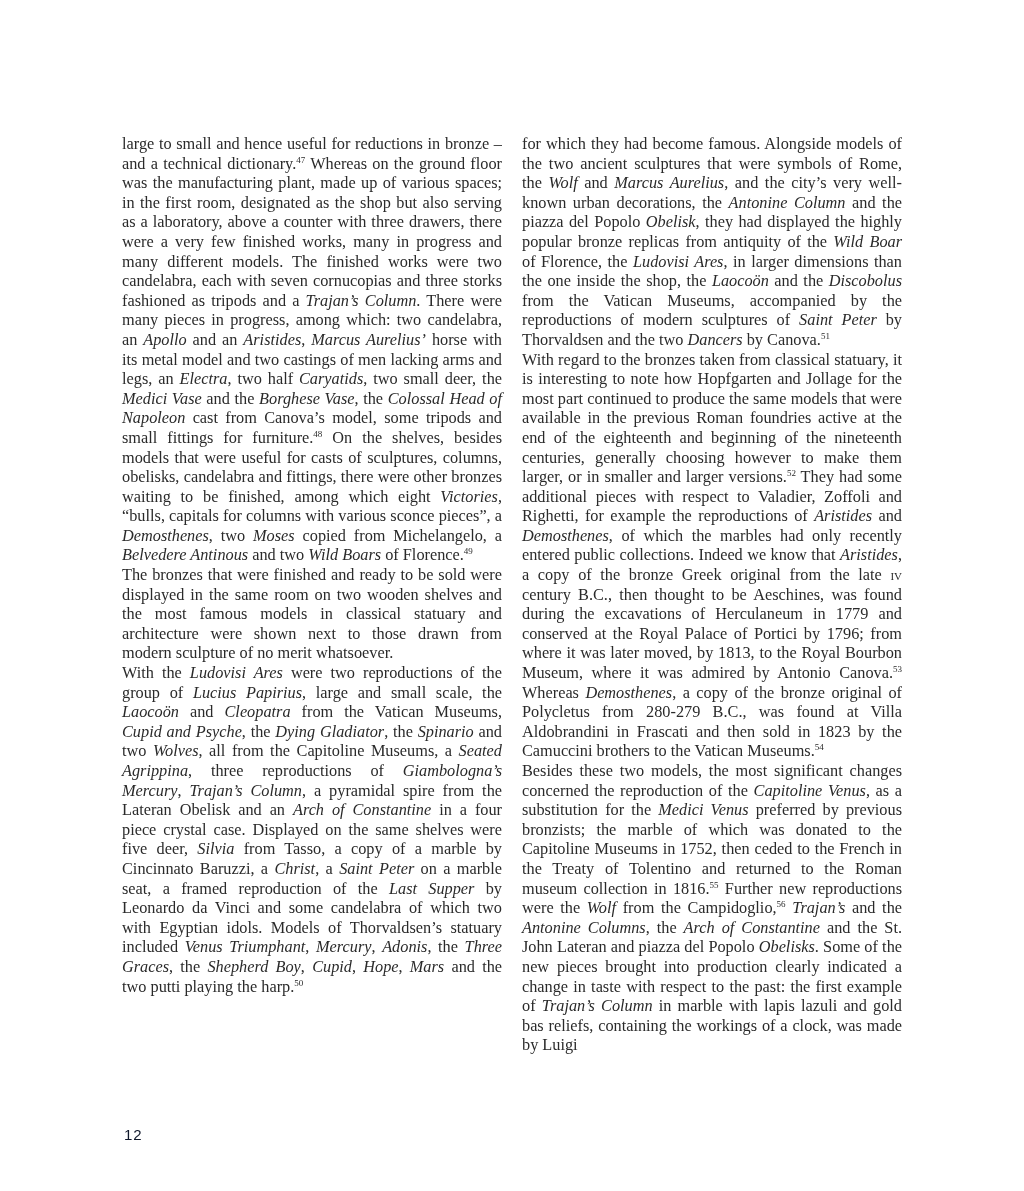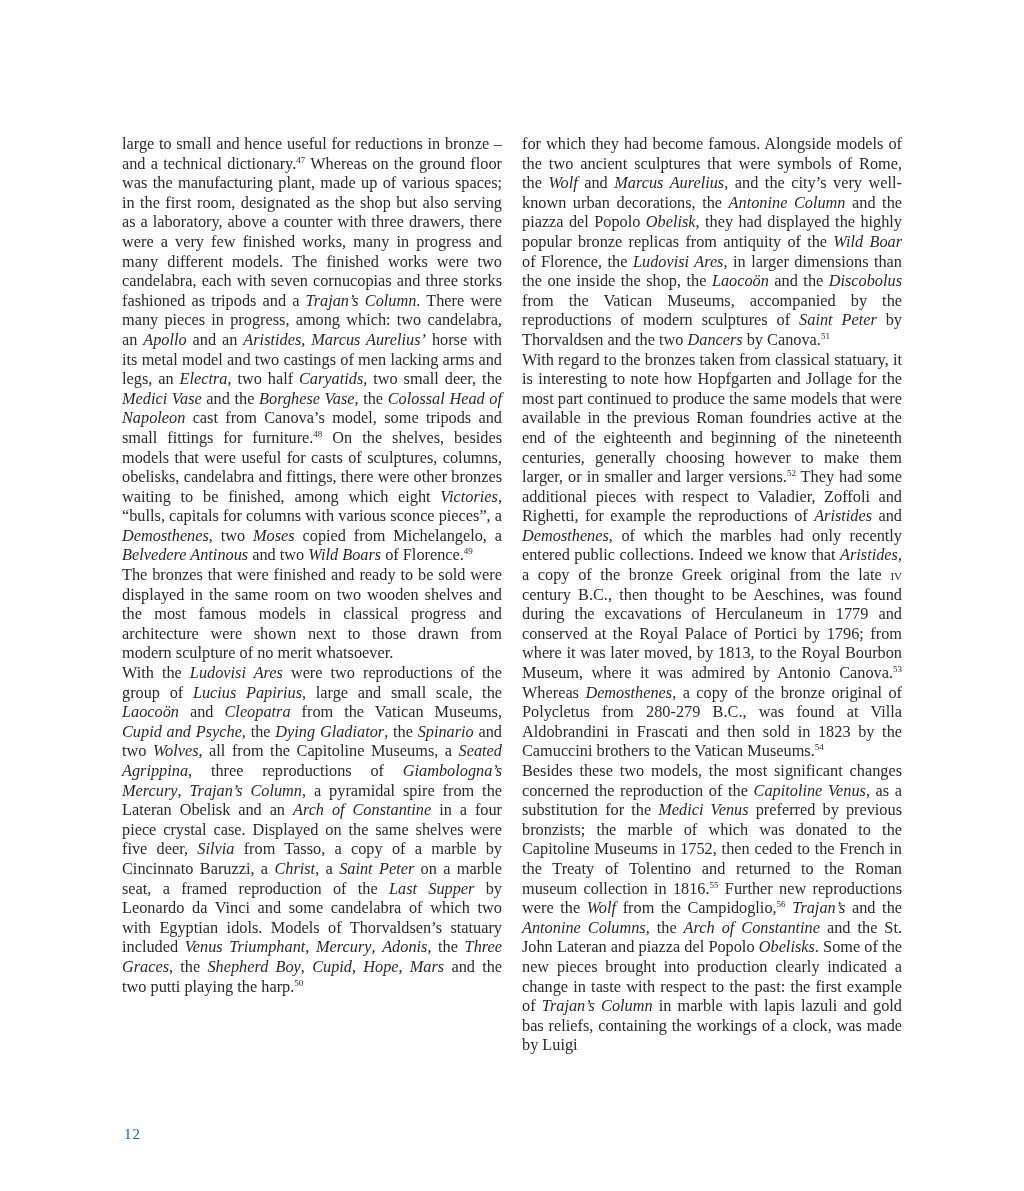--- a/index.html
+++ b/index.html
@@ -12,31 +12,31 @@
     text-align: justify; hyphens: none;
   }
   .col-left { left: 122px; }
   .col-right { left: 522px; }
   .col p { margin: 0; text-indent: 0; }
   .col i { }
   .sup { font-size: 9px; vertical-align: super; line-height: 0; }
   .sc { font-variant: small-caps; }
   .folio {
     position: absolute; left: 124px; top: 1110px;
-    font-family: Liberation Serif, serif;
-    font-size: 15px; color: #0369a1; letter-spacing: 1px;
+    font-family: Liberation Sans, sans-serif;
+    font-size: 15px; color: #0f172a; letter-spacing: 1px;
   }
 </style>
 </head>
 <body>
 
 <div class="page">
   <div class="col col-left">
       <p><span>large to small and hence useful for reductions in bronze – and a technical dictionary.</span><span class="sup">47</span><span> Whereas on the ground floor was the manufacturing plant, made up of various spaces; in the first room, designated as the shop but also serving as a laboratory, above a counter with three drawers, there were a very few finished works, many in progress and many different models. The finished works were two candelabra, each with seven cornucopias and three storks fashioned as tripods and a </span><i>Trajan’s Column</i><span>. There were many pieces in progress, among which: two candelabra, an </span><i>Apollo</i><span> and an </span><i>Aristides</i><span>, </span><i>Marcus Aurelius’</i><span> horse with its metal model and two castings of men lacking arms and legs, an </span><i>Electra</i><span>, two half </span><i>Caryatids</i><span>, two small deer, the </span><i>Medici Vase</i><span> and the </span><i>Borghese Vase</i><span>, the </span><i>Colossal Head of Napoleon</i><span> cast from Canova’s model, some tripods and small fittings for furniture.</span><span class="sup">48</span><span> On the shelves, besides models that were useful for casts of sculptures, columns, obelisks, candelabra and fittings, there were other bronzes waiting to be finished, among which eight </span><i>Victories</i><span>, “bulls, capitals for columns with various sconce pieces”, a </span><i>Demosthenes</i><span>, two </span><i>Moses</i><span> copied from Michelangelo, a </span><i>Belvedere Antinous</i><span> and two </span><i>Wild Boars</i><span> of Florence.</span><span class="sup">49</span></p>
-      <p><span>The bronzes that were finished and ready to be sold were displayed in the same room on two wooden shelves and the most famous models in classical progress and architecture were shown next to those drawn from modern sculpture of no merit whatsoever.</span></p>
+      <p><span>The bronzes that were finished and ready to be sold were displayed in the same room on two wooden shelves and the most famous models in classical statuary and architecture were shown next to those drawn from modern sculpture of no merit whatsoever.</span></p>
       <p><span>With the </span><i>Ludovisi Ares</i><span> were two reproductions of the group of </span><i>Lucius Papirius</i><span>, large and small scale, the </span><i>Laocoön</i><span> and </span><i>Cleopatra</i><span> from the Vatican Museums, </span><i>Cupid and Psyche</i><span>, the </span><i>Dying Gladiator</i><span>, the </span><i>Spinario</i><span> and two </span><i>Wolves</i><span>, all from the Capitoline Museums, a </span><i>Seated Agrippina</i><span>, three reproductions of </span><i>Giambologna’s Mercury</i><span>, </span><i>Trajan’s Column</i><span>, a pyramidal spire from the Lateran Obelisk and an </span><i>Arch of Constantine</i><span> in a four piece crystal case. Displayed on the same shelves were five deer, </span><i>Silvia</i><span> from Tasso, a copy of a marble by Cincinnato Baruzzi, a </span><i>Christ</i><span>, a </span><i>Saint Peter</i><span> on a marble seat, a framed reproduction of the </span><i>Last Supper</i><span> by Leonardo da Vinci and some candelabra of which two with Egyptian idols. Models of Thorvaldsen’s statuary included </span><i>Venus Triumphant</i><span>, </span><i>Mercury</i><span>, </span><i>Adonis</i><span>, the </span><i>Three Graces</i><span>, the </span><i>Shepherd Boy</i><span>, </span><i>Cupid</i><span>, </span><i>Hope</i><span>, </span><i>Mars</i><span> and the two putti playing the harp.</span><span class="sup">50</span></p>
     </div>
   <div class="col col-right">
       <p><span>for which they had become famous. Alongside models of the two ancient sculptures that were symbols of Rome, the </span><i>Wolf</i><span> and </span><i>Marcus Aurelius</i><span>, and the city’s very well-known urban decorations, the </span><i>Antonine Column</i><span> and the piazza del Popolo </span><i>Obelisk</i><span>, they had displayed the highly popular bronze replicas from antiquity of the </span><i>Wild Boar</i><span> of Florence, the </span><i>Ludovisi Ares</i><span>, in larger dimensions than the one inside the shop, the </span><i>Laocoön</i><span> and the </span><i>Discobolus</i><span> from the Vatican Museums, accompanied by the reproductions of modern sculptures of </span><i>Saint Peter</i><span> by Thorvaldsen and the two </span><i>Dancers</i><span> by Canova.</span><span class="sup">51</span></p>
       <p><span>With regard to the bronzes taken from classical statuary, it is interesting to note how Hopfgarten and Jollage for the most part continued to produce the same models that were available in the previous Roman foundries active at the end of the eighteenth and beginning of the nineteenth centuries, generally choosing however to make them larger, or in smaller and larger versions.</span><span class="sup">52</span><span> They had some additional pieces with respect to Valadier, Zoffoli and Righetti, for example the reproductions of </span><i>Aristides</i><span> and </span><i>Demosthenes</i><span>, of which the marbles had only recently entered public collections. Indeed we know that </span><i>Aristides</i><span>, a copy of the bronze Greek original from the late </span><span class="sc">iv</span><span> century B.C., then thought to be Aeschines, was found during the excavations of Herculaneum in 1779 and conserved at the Royal Palace of Portici by 1796; from where it was later moved, by 1813, to the Royal Bourbon Museum, where it was admired by Antonio Canova.</span><span class="sup">53</span><span> Whereas </span><i>Demosthenes</i><span>, a copy of the bronze original of Polycletus from 280-279 B.C., was found at Villa Aldobrandini in Frascati and then sold in 1823 by the Camuccini brothers to the Vatican Museums.</span><span class="sup">54</span></p>
       <p><span>Besides these two models, the most significant changes concerned the reproduction of the </span><i>Capitoline Venus</i><span>, as a substitution for the </span><i>Medici Venus</i><span> preferred by previous bronzists; the marble of which was donated to the Capitoline Museums in 1752, then ceded to the French in the Treaty of Tolentino and returned to the Roman museum collection in 1816.</span><span class="sup">55</span><span> Further new reproductions were the </span><i>Wolf</i><span> from the Campidoglio,</span><span class="sup">56</span><span> </span><i>Trajan’s</i><span> and the </span><i>Antonine Columns</i><span>, the </span><i>Arch of Constantine</i><span> and the St. John Lateran and piazza del Popolo </span><i>Obelisks</i><span>. Some of the new pieces brought into production clearly indicated a change in taste with respect to the past: the first example of </span><i>Trajan’s Column</i><span> in marble with lapis lazuli and gold bas reliefs, containing the workings of a clock, was made by Luigi</span></p>
     </div>
   <div class="folio">12</div>
 </div>
 

